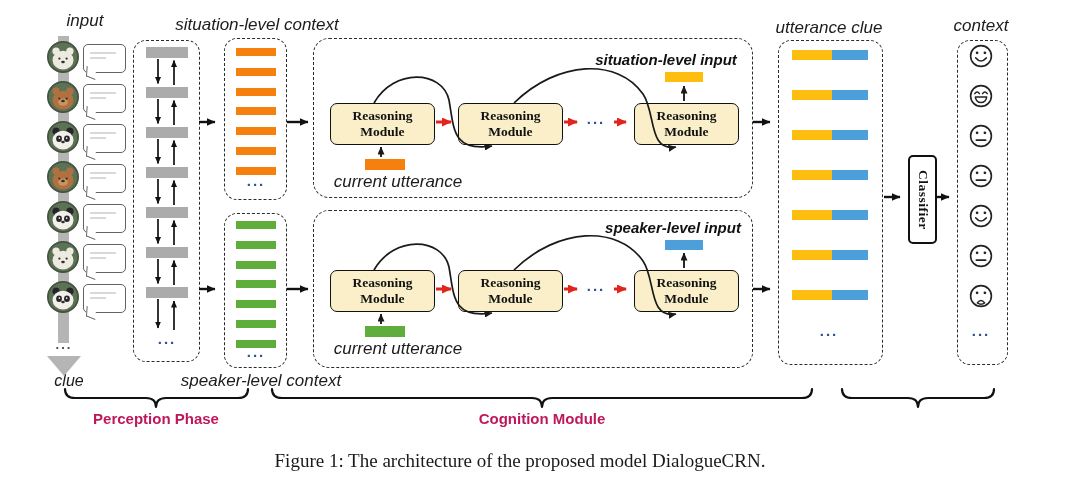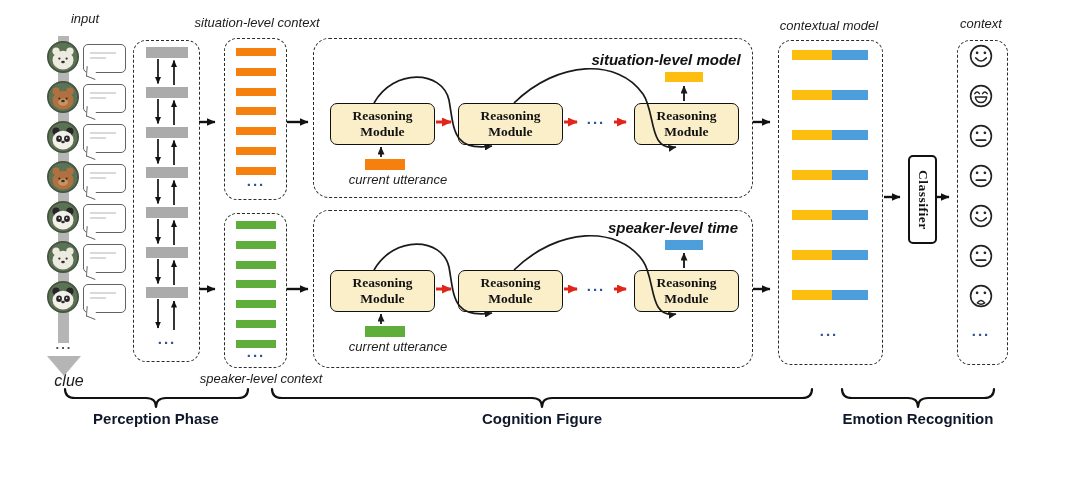--- a/index.html
+++ b/index.html
@@ -29,23 +29,23 @@
   #m1b{left:330px;top:270px}#m2b{left:458px;top:270px}#m3b{left:634px;top:270px}
   .sbar{position:absolute;}
   #bar-cu-top{left:365px;top:159px;width:40px;height:11px;background:var(--orange);}
   #bar-cu-bot{left:365px;top:326px;width:40px;height:11px;background:var(--green);}
   #bar-clue-top{left:665px;top:72px;width:38px;height:10px;background:var(--yellow);}
   #bar-clue-bot{left:665px;top:240px;width:38px;height:10px;background:var(--blue);}
   .classifier{position:absolute;left:908px;top:155px;width:25px;height:85px;background:#fff;
               border:2px solid #111;border-radius:5px;display:flex;align-items:center;justify-content:center;}
   .classifier span{writing-mode:vertical-rl;font-family:"Liberation Serif",serif;font-weight:bold;
                    font-size:13.5px;letter-spacing:.5px;color:#111;}
-  .lab{position:absolute;transform:translateX(-50%);font-style:italic;font-size:13px;color:#1c1c1c;white-space:nowrap;}
+  .lab{position:absolute;transform:translateX(-50%);font-style:italic;font-size:17px;color:#1c1c1c;white-space:nowrap;}
   .labb{position:absolute;transform:translateX(-50%);font-style:italic;font-weight:bold;font-size:15px;color:#111;white-space:nowrap;}
-  .phase{position:absolute;transform:translateX(-50%);font-weight:bold;font-size:15px;color:#0f172a;white-space:nowrap;}
+  .phase{position:absolute;transform:translateX(-50%);font-weight:bold;font-size:15px;color:#be185d;white-space:nowrap;}
   .caption{position:absolute;left:520px;top:450px;transform:translateX(-50%);
            font-family:"Liberation Serif",serif;font-size:19px;color:#1a1a1a;white-space:nowrap;}
   #lb-input{left:85px;top:11px}
   #lb-sitctx{left:257px;top:15px}
   #lb-spkctx{left:261px;top:371px}
   #lb-ctxclue{left:829px;top:18px}
   #lb-output{left:981px;top:16px}
   #lb-time{left:69px;top:372px;font-size:16px}
   #lb-cu-top{left:398px;top:172px}
   #lb-cu-bot{left:398px;top:339px}
@@ -298,30 +298,30 @@
   <div class="sbar" id="bar-clue-top"></div>
   <div class="sbar" id="bar-clue-bot"></div>
 
   <div class="classifier">
     <span>Classifier</span>
   </div>
 
   <div class="lab" id="lb-input">input</div>
   <div class="lab" id="lb-spkctx">speaker-level context</div>
   <div class="lab" id="lb-sitctx">situation-level context</div>
-  <div class="lab" id="lb-ctxclue">contextual model</div>
+  <div class="lab" id="lb-ctxclue">utterance clue</div>
   <div class="lab" id="lb-output">context</div>
   <div class="lab" id="lb-time">clue</div>
   <div class="lab" id="lb-cu-top">current utterance</div>
   <div class="lab" id="lb-cu-bot">current utterance</div>
-  <div class="labb" id="lb-clue-top">situation-level model</div>
-  <div class="labb" id="lb-clue-bot">speaker-level time</div>
+  <div class="labb" id="lb-clue-top">situation-level input</div>
+  <div class="labb" id="lb-clue-bot">speaker-level input</div>
   <div class="phase" id="lb-perc">Perception Phase</div>
-  <div class="phase" id="lb-cog">Cognition Figure</div>
-  <div class="phase" id="lb-emo">Emotion Recognition</div>
+  <div class="phase" id="lb-cog">Cognition Module</div>
+  <div class="caption">Figure 1: The architecture of the proposed model DialogueCRN.</div>
 
   <span class="dots" id="d-time">...</span>
   <span class="dots" id="d-perc">...</span>
   <span class="dots" id="d-sit">...</span>
   <span class="dots" id="d-spk">...</span>
   <span class="dots" id="d-ctx">...</span>
   <span class="dots" id="d-out">...</span>
   <span class="dots" id="d-cog-top">...</span>
   <span class="dots" id="d-cog-bot">...</span>
 

